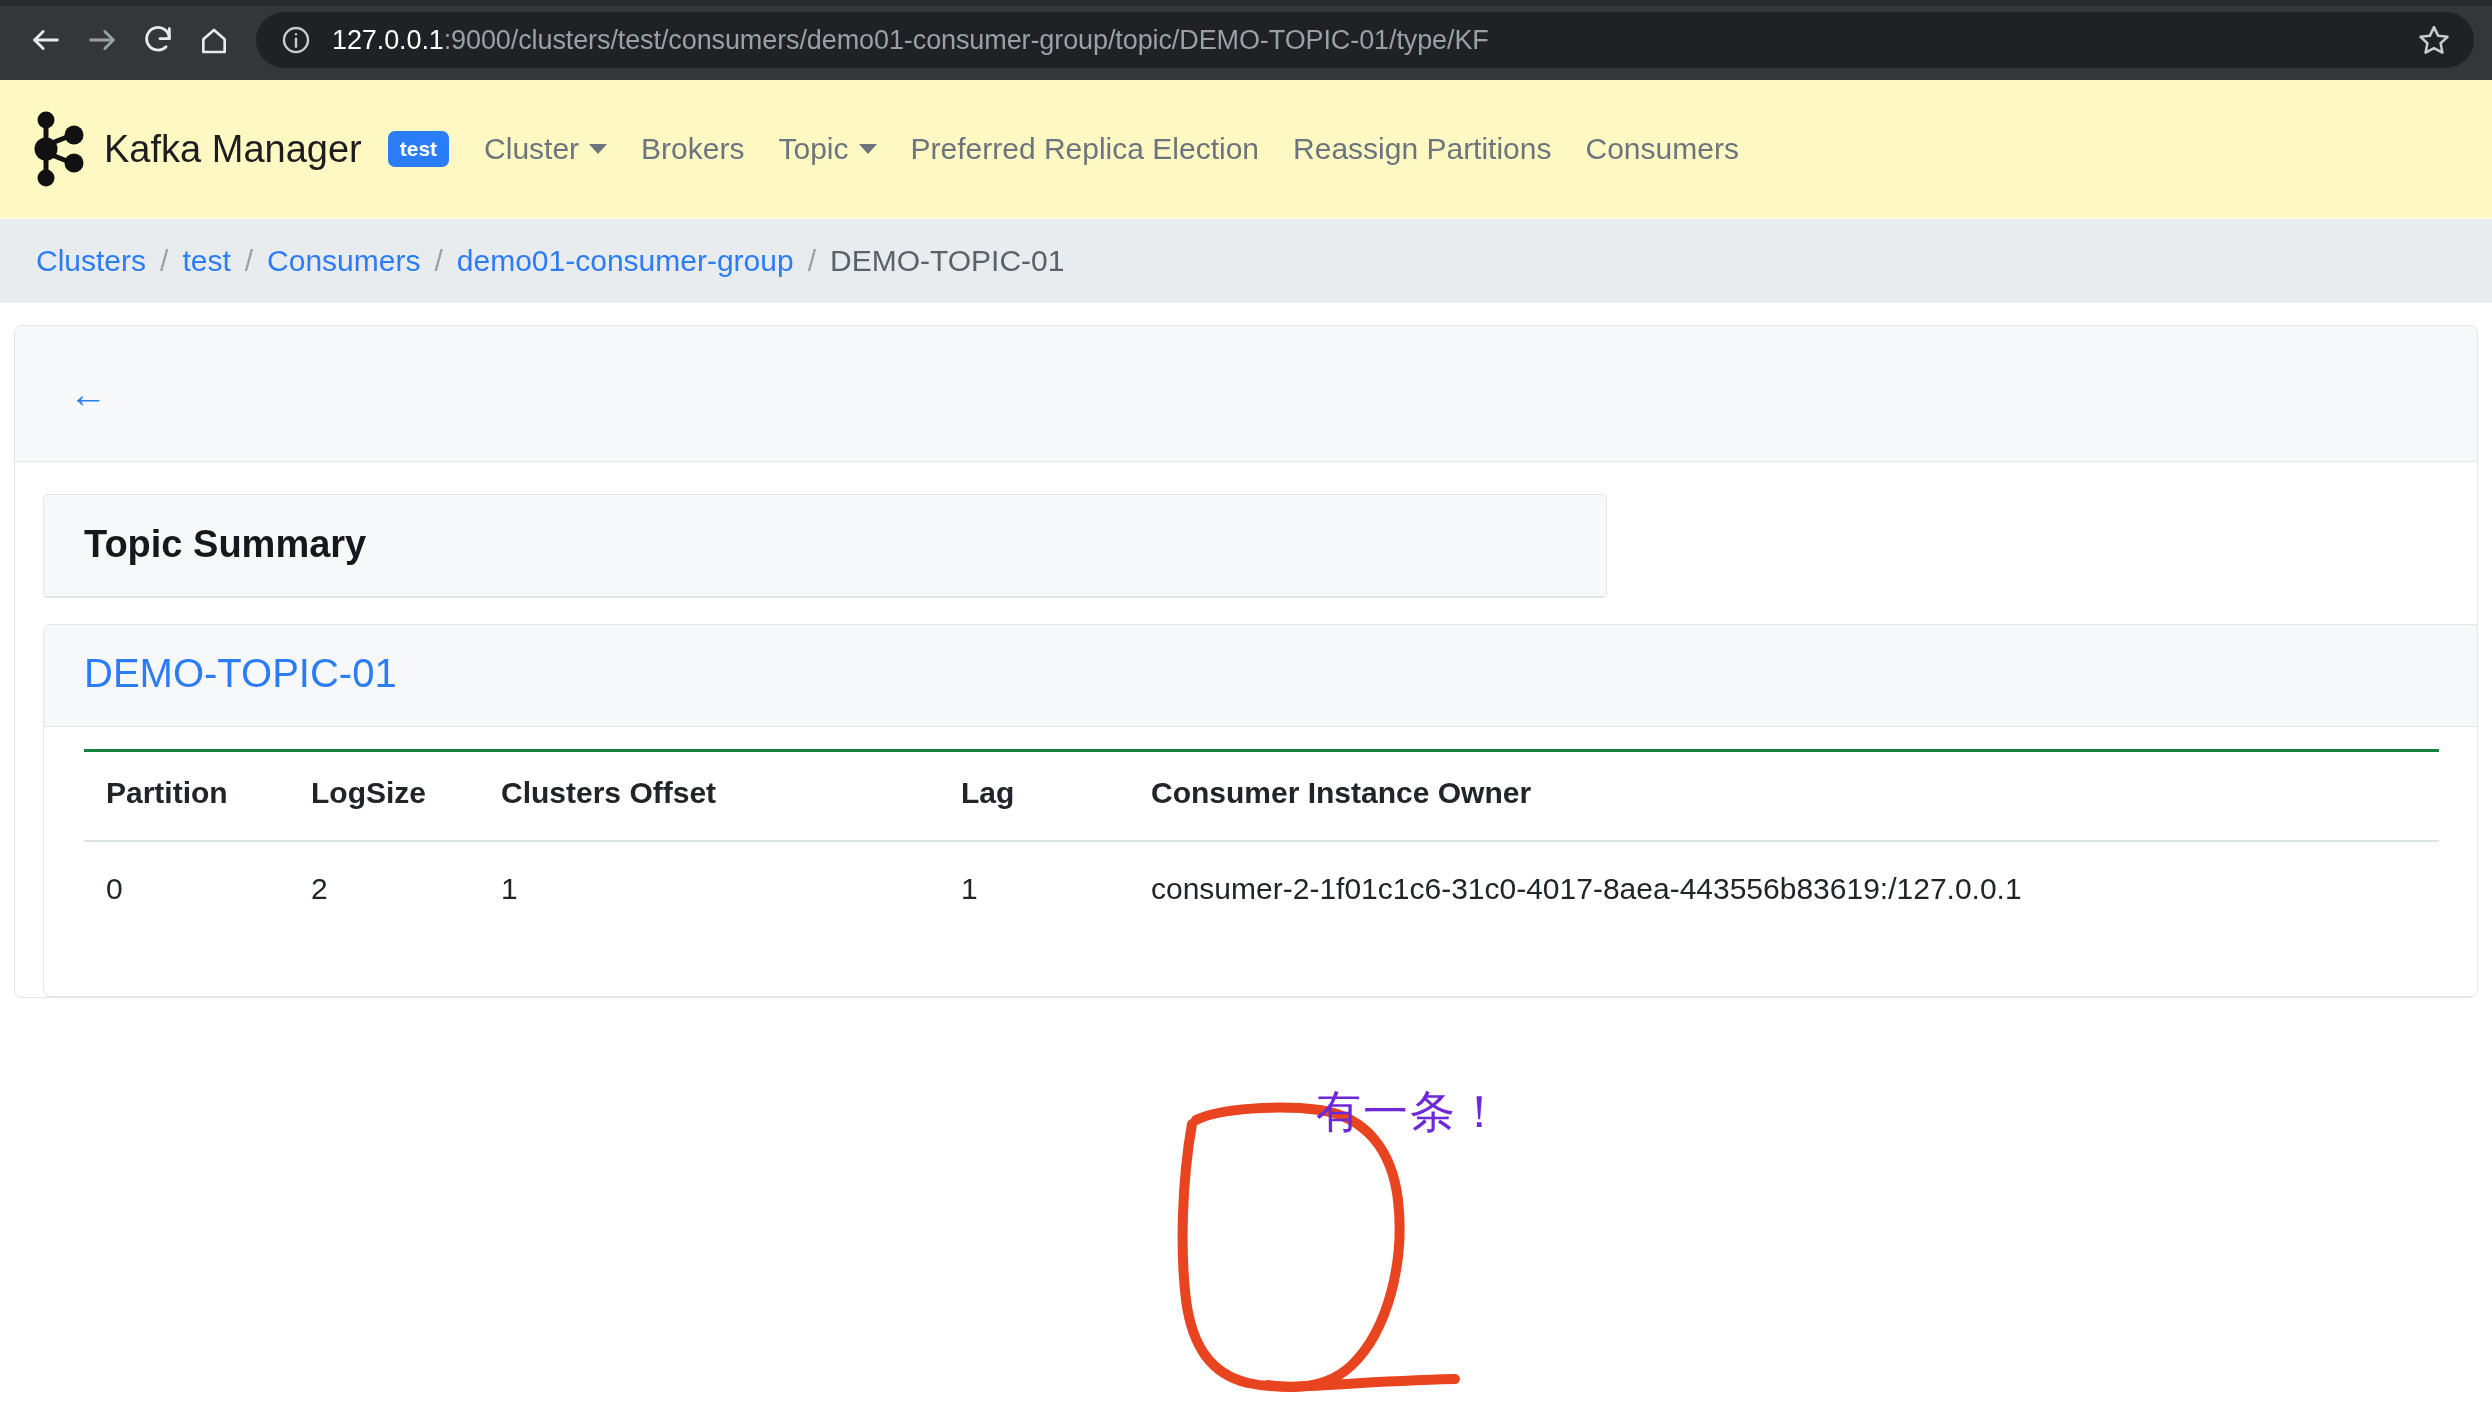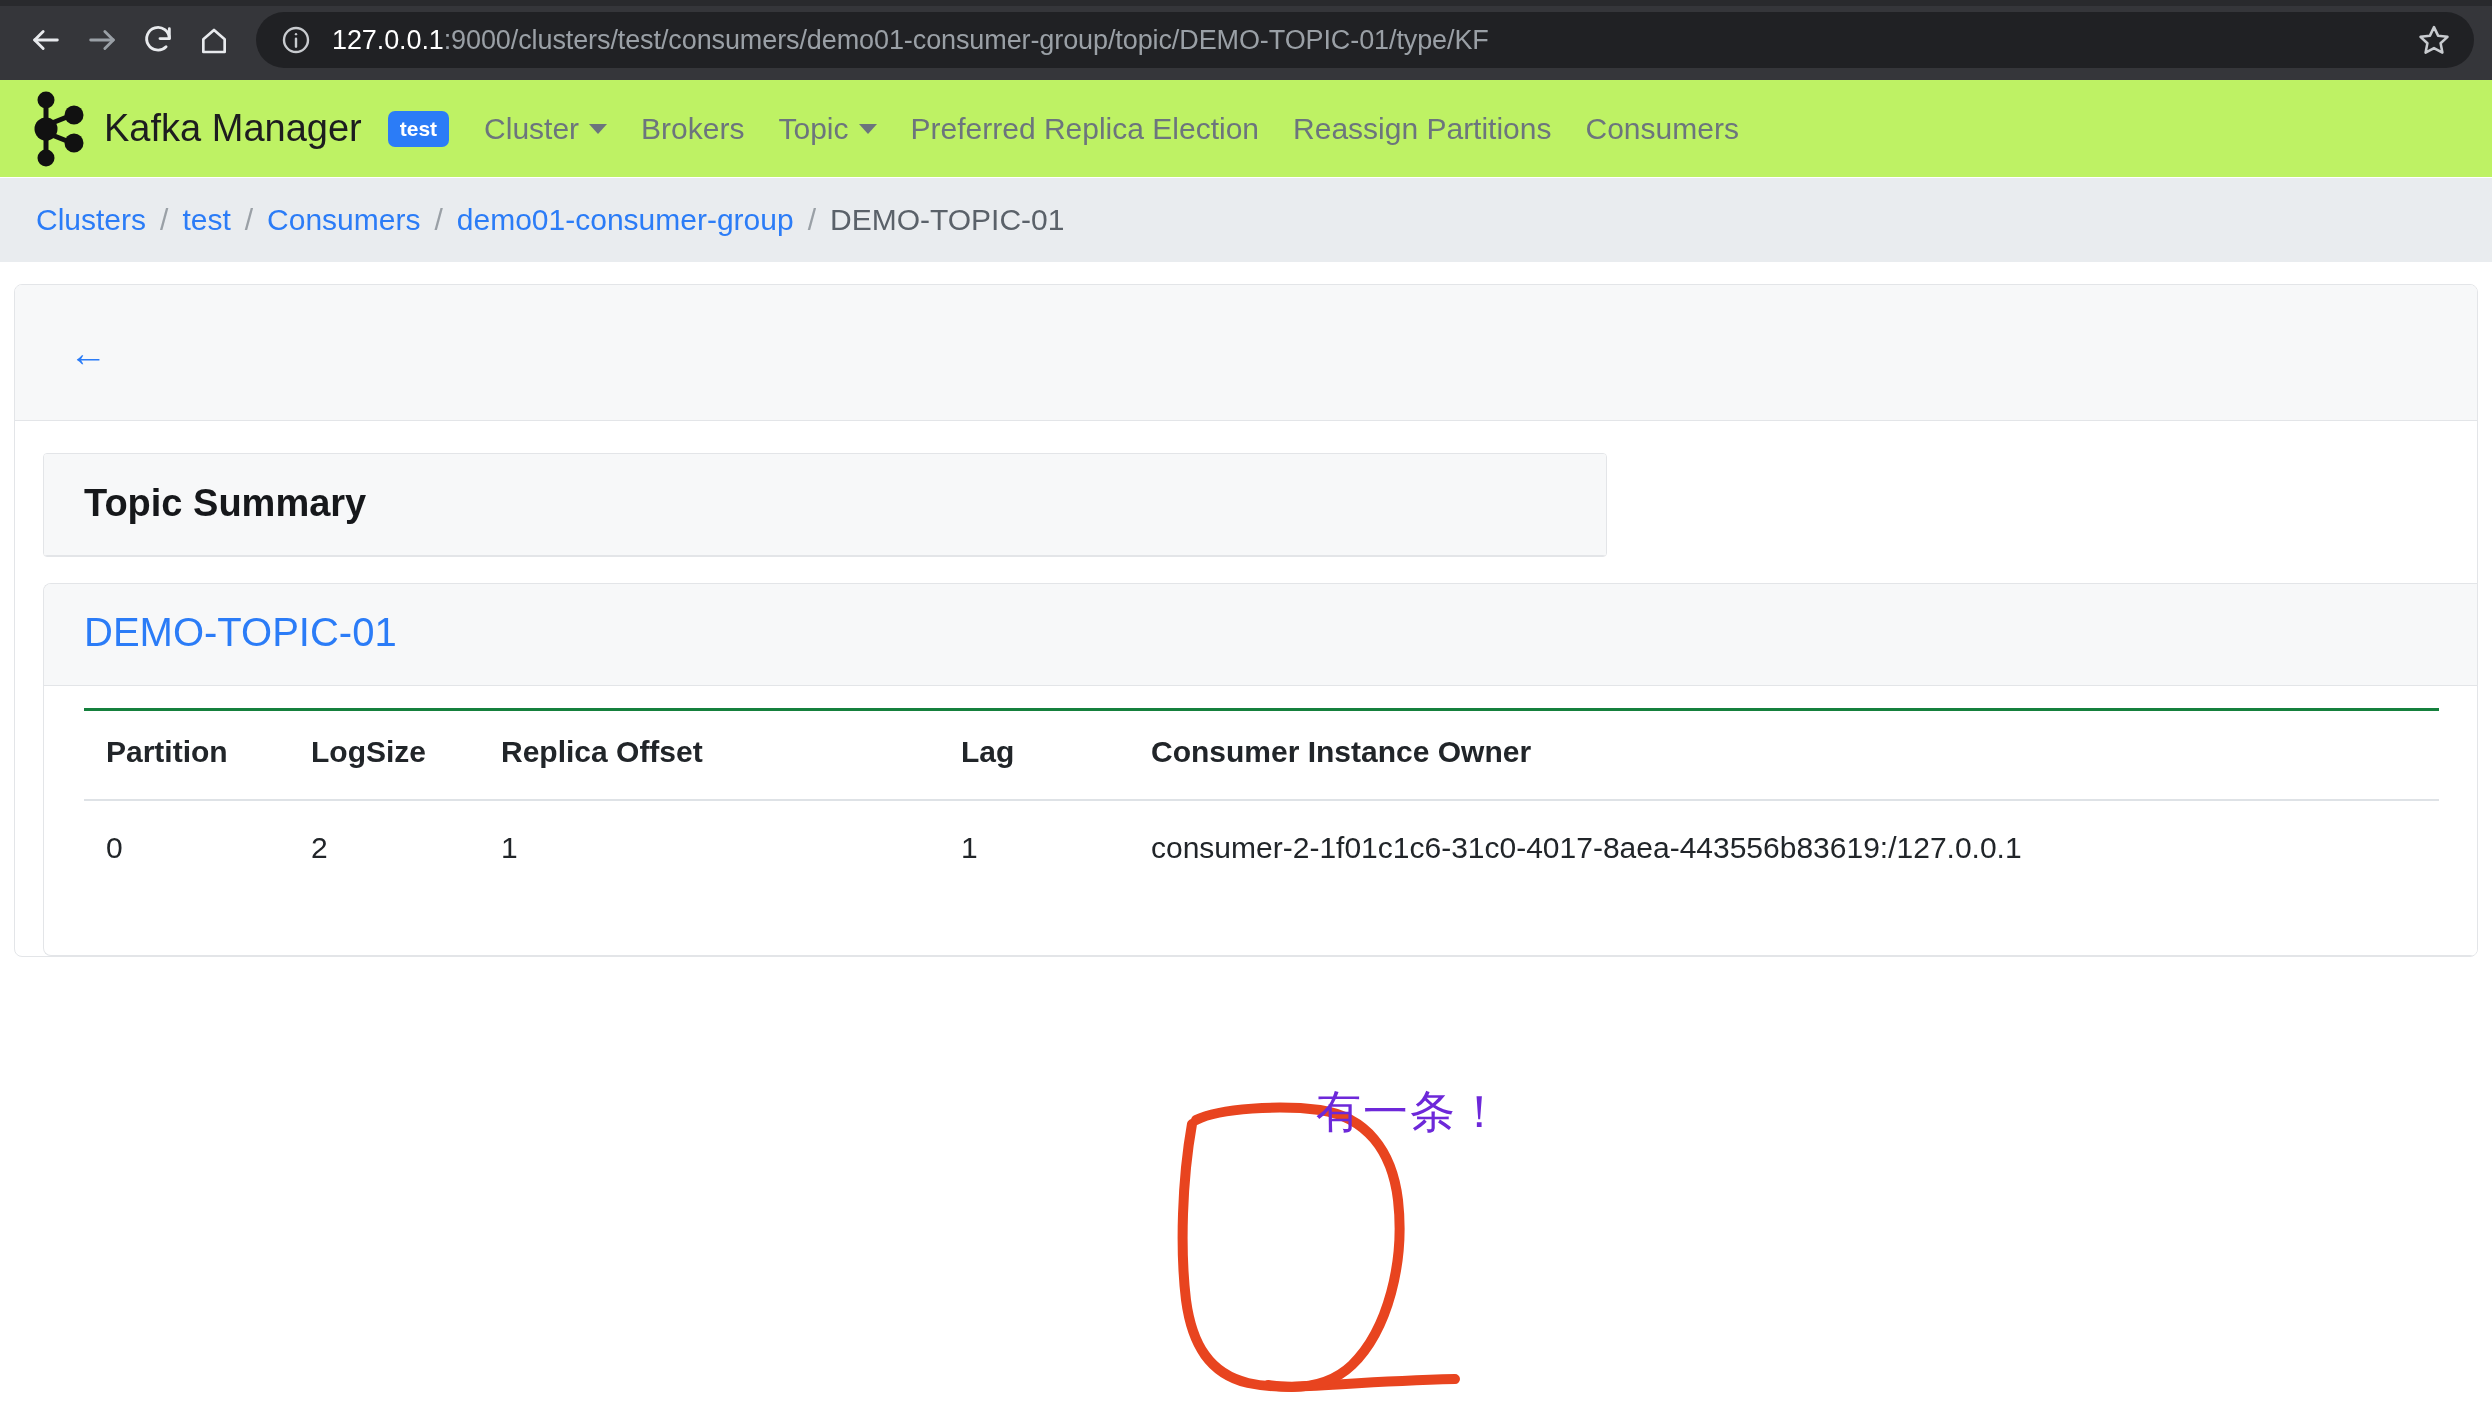--- a/index.html
+++ b/index.html
@@ -59,22 +59,22 @@
   .star-btn {
     flex: 0 0 auto;
     margin-left: auto;
     padding-left: 20px;
     display: flex; align-items: center;
     cursor: pointer;
   }
 
   
   .km-navbar {
-    height: 98px;
-    background: #bef264;
+    height: 139px;
+    background: #fef9c3;
     display: flex;
     align-items: center;
     padding: 0 30px;
     border-bottom: 1px solid #ffffff;
   }
   .km-brand {
     display: flex; align-items: center;
     margin-right: 26px;
     cursor: pointer;
   }
@@ -397,21 +397,21 @@
         <div class="topic-panel">
           <div class="topic-panel-head">
             <span class="topic-panel-title">DEMO-TOPIC-01</span>
           </div>
           <div class="topic-table-wrap">
             <table class="parts">
               <thead>
                 <tr>
                   <th class="c-partition">Partition</th>
                   <th class="c-logsize">LogSize</th>
-                  <th class="c-offset">Replica Offset</th>
+                  <th class="c-offset">Clusters Offset</th>
                   <th class="c-lag">Lag</th>
                   <th>Consumer Instance Owner</th>
                 </tr>
               </thead>
               <tbody>
                 <tr>
                   <td class="c-partition">0</td>
                   <td class="c-logsize">2</td>
                   <td class="c-offset">1</td>
                   <td class="c-lag">1</td>

